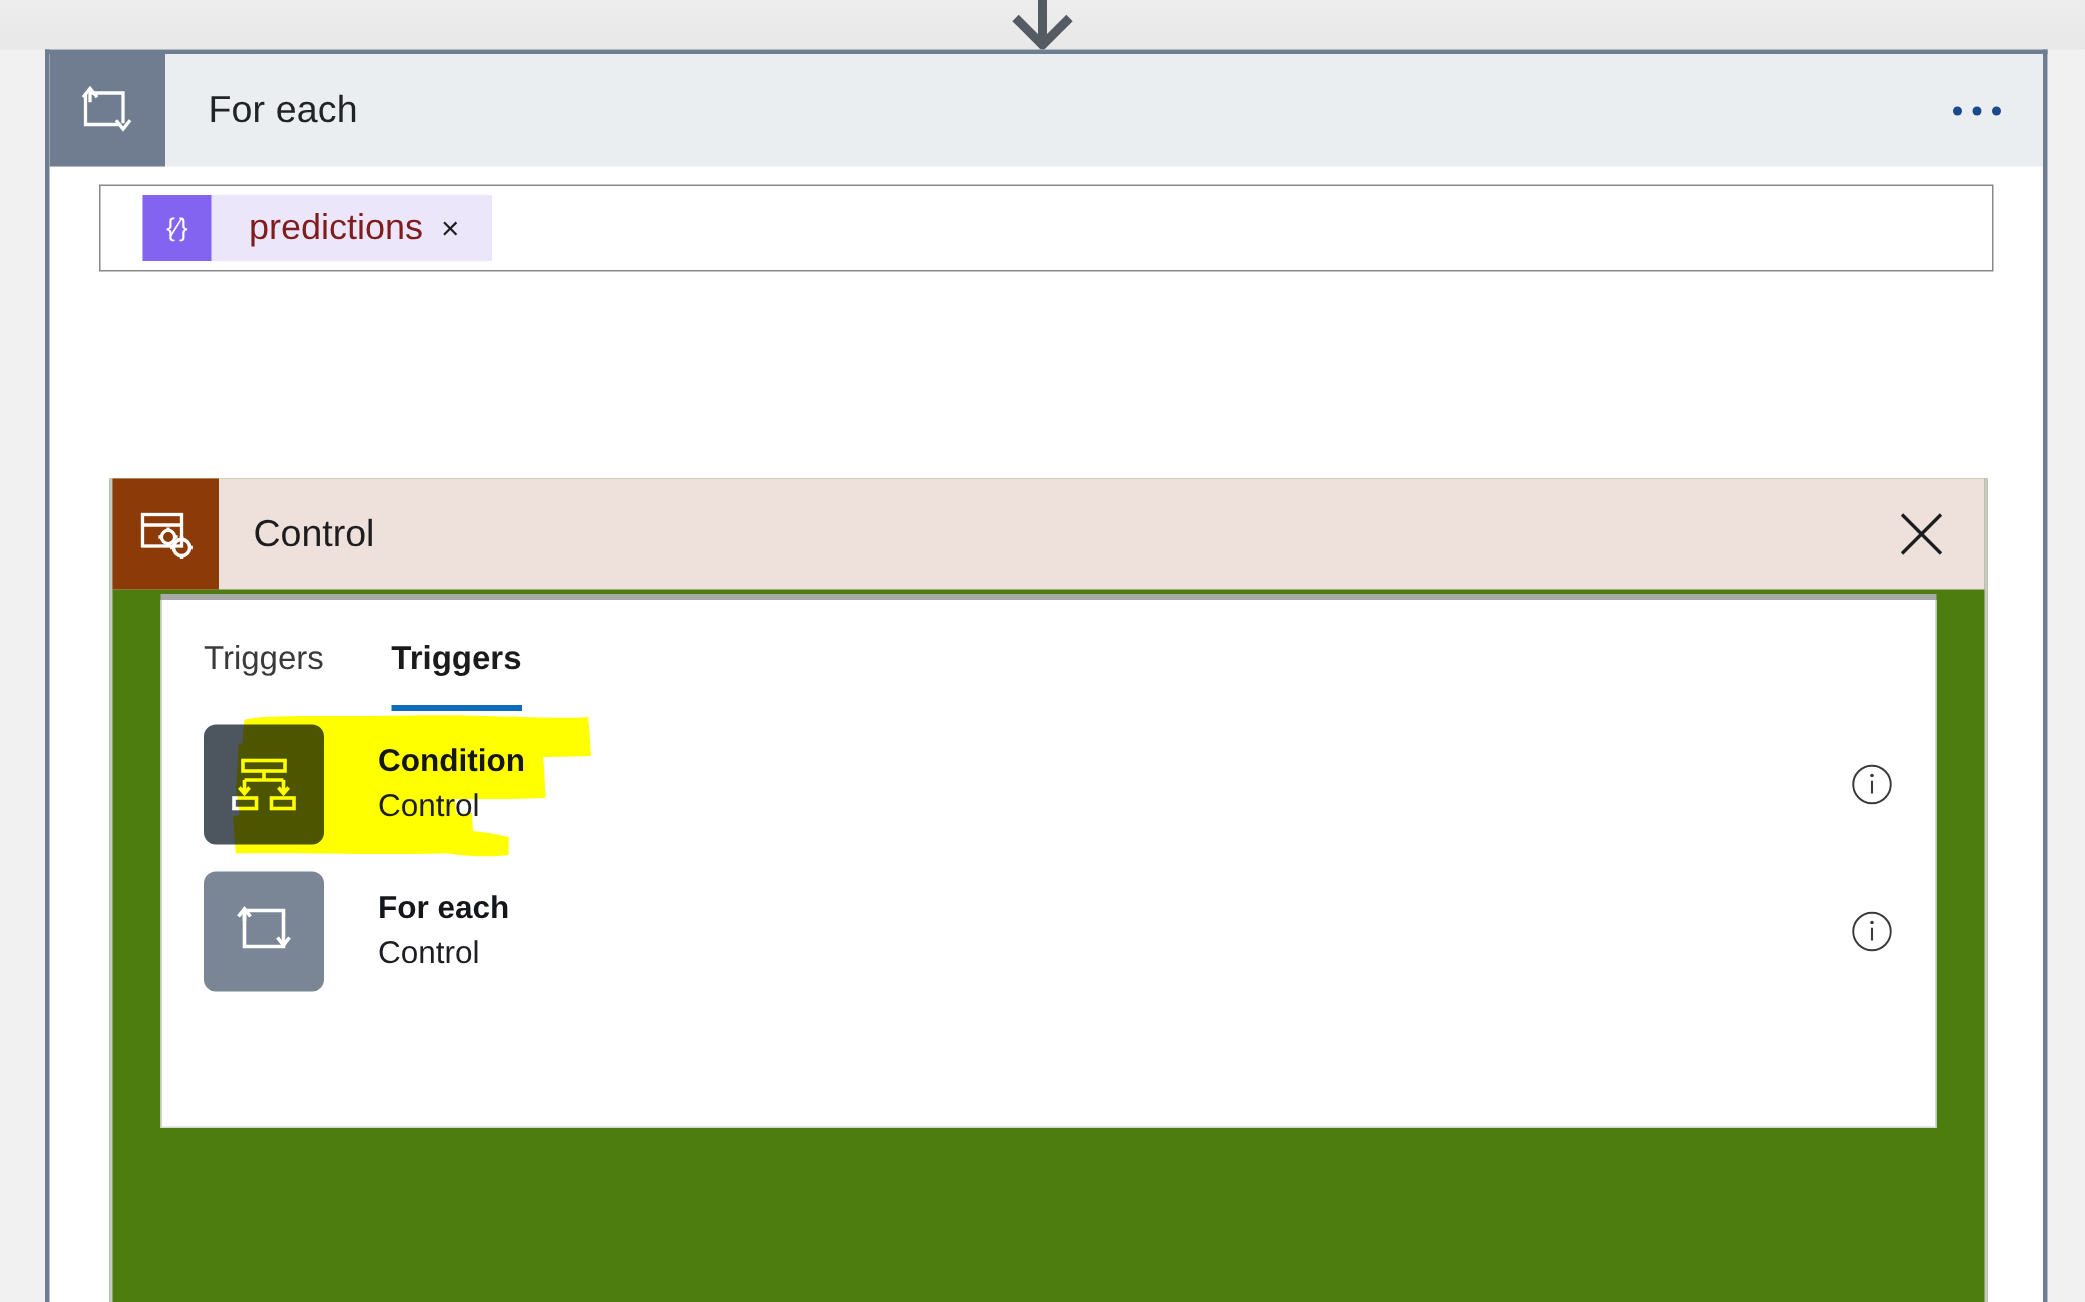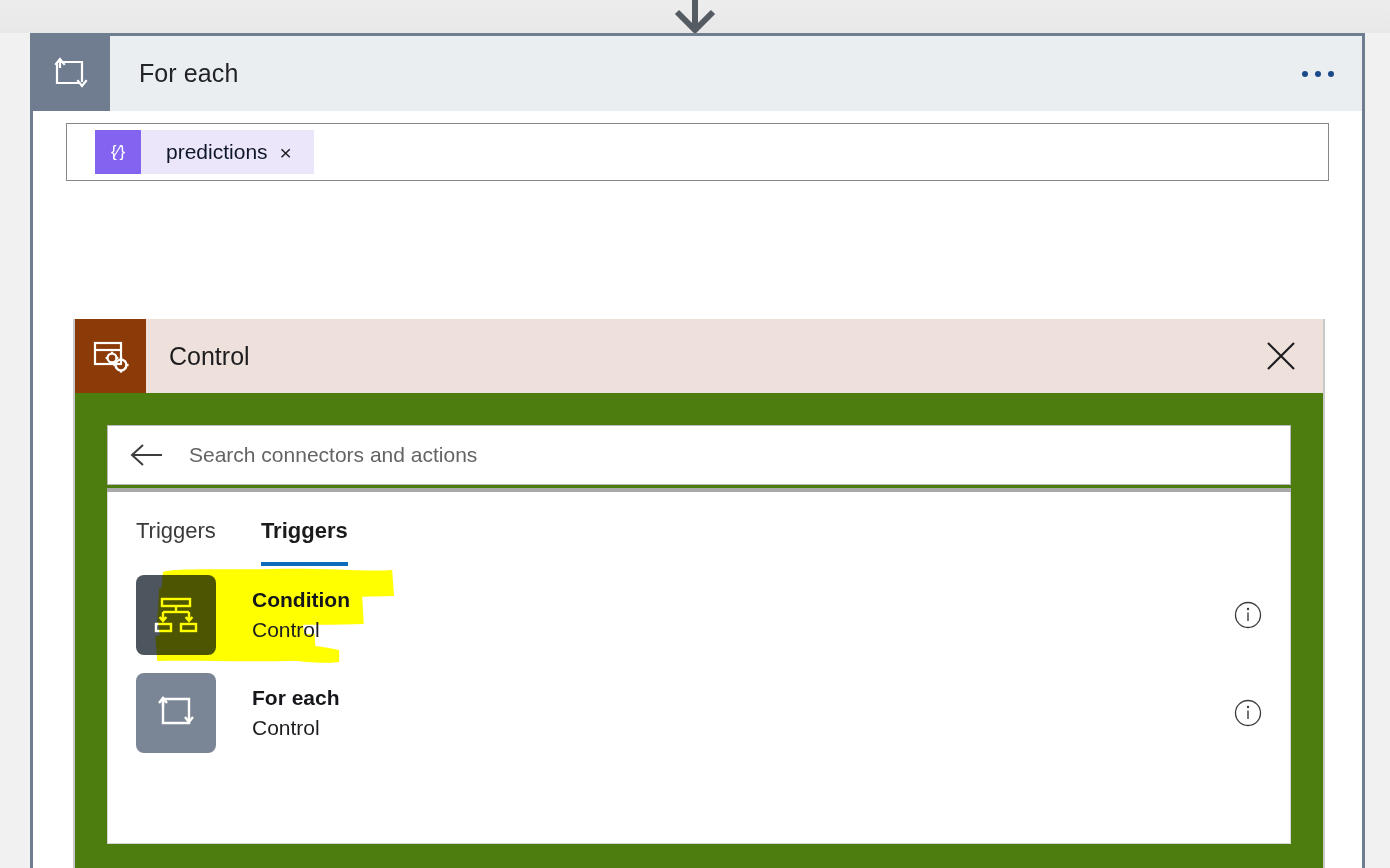--- a/index.html
+++ b/index.html
@@ -102,22 +102,22 @@
   .token-icon {
     width: 46px; height: 44px;
     background: #8364f0;
     display: flex; align-items: center; justify-content: center;
     color: #fff;
     font-size: 17px;
     font-family: "Liberation Sans", sans-serif;
     flex: 0 0 auto;
   }
   .token-label {
-    font-size: 21px;
-    color: #0f172a;
+    font-size: 24px;
+    color: #7f1d1d;
     padding: 0 12px 0 25px;
     white-space: nowrap;
   }
   .token-remove {
     font-size: 21px;
     color: #1d1d1f;
     padding-right: 22px;
     cursor: pointer;
     line-height: 1;
   }
@@ -336,30 +336,20 @@
         </svg>
       </div>
       <div class="control-title">Control</div>
       <div class="control-close">
         <svg width="34" height="34" viewBox="0 0 34 34">
           <path d="M4 4 L30 30 M30 4 L4 30" stroke="#1d1d1f" stroke-width="2.2"></path>
         </svg>
       </div>
     </div>
 
-    <div class="search-wrap">
-      <div class="search-box">
-        <span class="back-arrow">
-          <svg width="34" height="24" viewBox="0 0 34 24">
-            <path d="M2 12 L32 12 M13 2 L2 12 L13 22" stroke="#3c3c3c" stroke-width="2" fill="none" stroke-linecap="butt" stroke-linejoin="miter"></path>
-          </svg>
-        </span>
-        <span class="search-placeholder">Search connectors and actions</span>
-      </div>
-    </div>
 
     <div class="panel-divider"></div>
 
     <div class="list-wrap">
 
       <div class="tabs">
         <div class="tab">Triggers</div>
         <div class="tab active">Triggers</div>
       </div>
 

